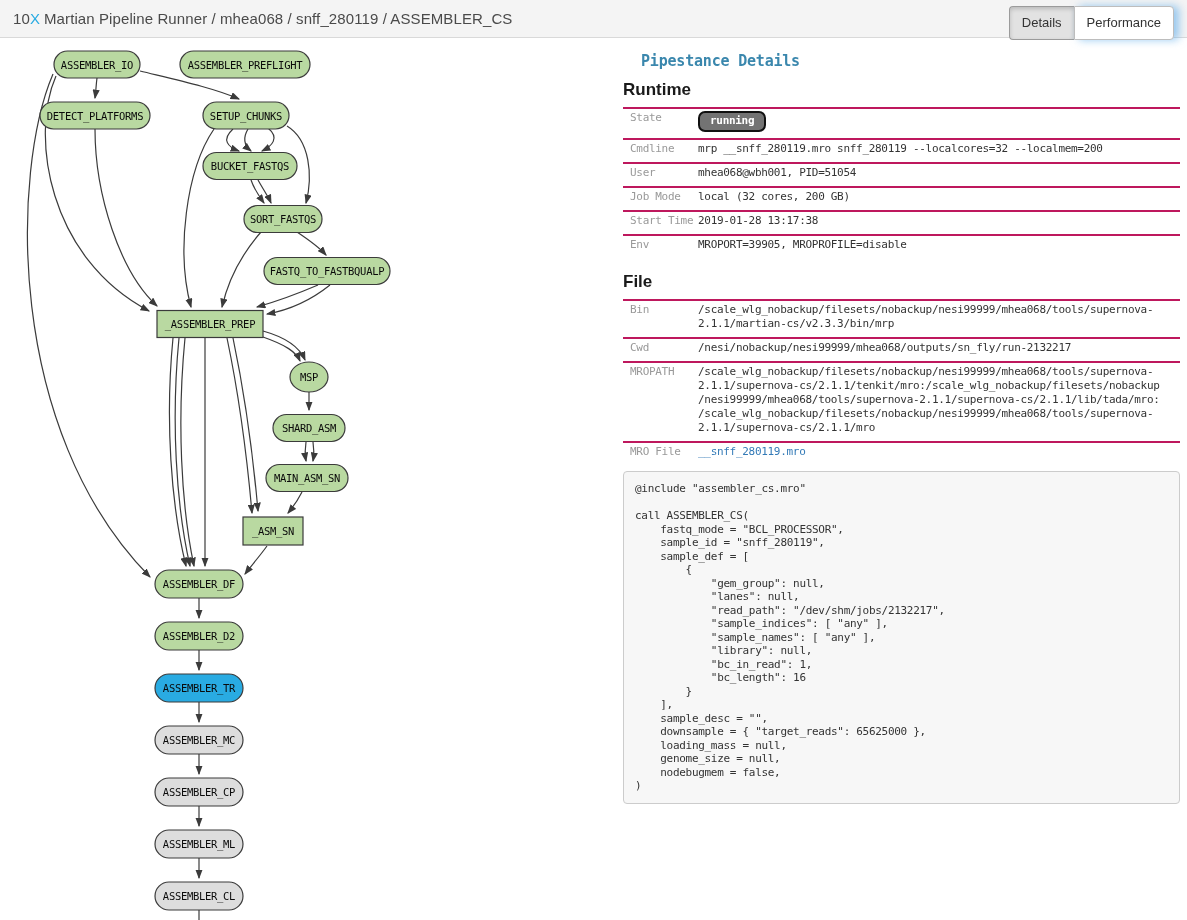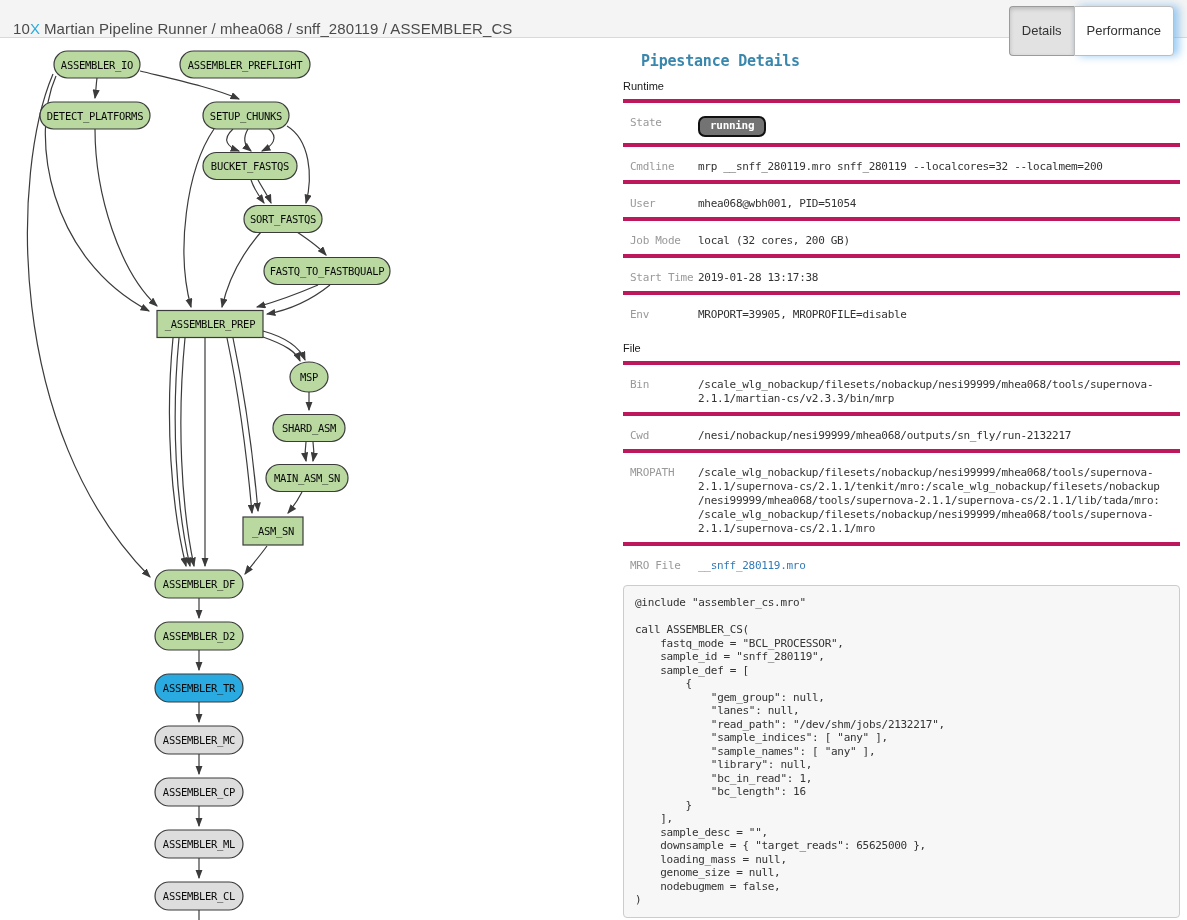--- a/index.html
+++ b/index.html
@@ -1,47 +1,47 @@
 <!DOCTYPE html>
 <html><head>
 <meta charset="utf-8">
 <style>
   *{box-sizing:border-box;margin:0;padding:0}
   html,body{width:1187px;height:920px;overflow:hidden}
   body{background:#fff;font-family:"Liberation Sans",sans-serif;position:relative}
 
   
   #topbar{height:38px;background:#f4f4f4;border-bottom:1px solid #d9d9d9;
-          display:flex;align-items:flex-end;padding:0 13px;position:relative}
+          display:flex;align-items:center;padding:0 13px;position:relative}
   .title{font-size:15px;color:#4a4a4a;letter-spacing:0.1px}
   .logo-x{color:#29abe2}
   .crumb{margin-left:4px}
   #tabs{position:absolute;right:13px;top:6px;display:flex}
   .tab-btn{font-family:"Liberation Sans",sans-serif;font-size:13px;color:#333;
-           padding:16px 12px;background:#fff;border:1px solid #bdbdbd;cursor:pointer;line-height:16px}
+           padding:8px 12px;background:#fff;border:1px solid #bdbdbd;cursor:pointer;line-height:16px}
   .tab-btn.active{background:#e2e2e2;border-color:#9b9b9b;box-shadow:inset 0 2px 4px rgba(0,0,0,.18)}
   .tab-btn:first-child{border-radius:4px 0 0 4px;border-right:none}
   .tab-btn:last-child{border-radius:0 4px 4px 0;box-shadow:5px 0 9px rgba(88,170,235,.6)}
 
   
   #main{display:flex}
   #graph{width:623px;flex:none}
   #graph svg{display:block}
   .edge{fill:none;stroke:#3b3b3b;stroke-width:1.2}
   .nshape{stroke:#3b3b3b;stroke-width:1.2}
   .nlabel{font-family:"DejaVu Sans Mono",monospace;font-size:10.5px;letter-spacing:-0.3px;
           fill:#0a0a0a;text-anchor:middle}
 
   
   #panel{flex:1;padding:12px 7px 0 0}
   #panel-title{font-family:"DejaVu Sans Mono",monospace;font-size:15px;font-weight:bold;
                color:#3a87ad;letter-spacing:-0.2px;margin:2px 18px 10px}
-  .sec-heading{font-size:11px;font-weight:normal;color:#1a1a1a;margin:0 0 7px}
+  .sec-heading{font-size:17px;font-weight:bold;color:#1a1a1a;margin:0 0 7px}
   #paths-sec{margin-top:14px}
-  .trow{display:flex;border-top:4px solid #be185d;padding:13px 0 6px 7px;
+  .trow{display:flex;border-top:2px solid #be185d;padding:2px 0 6px 7px;
         font-family:"DejaVu Sans Mono",monospace;font-size:11px;line-height:14px;letter-spacing:-0.3px}
   .tlabel{width:68px;flex:none;color:#999}
   .tvalue{flex:1;color:#333;overflow-wrap:break-word;min-width:0}
   .badge{display:inline-block;color:#fff;font-weight:bold;border:2px solid #111;
          border-radius:7px;padding:1px 10px 2px;font-size:11px}
   .tlink{color:#337ab7;text-decoration:none;margin-right:12px}
   #mro-code{margin-top:6px;background:#f7f7f7;border:1px solid #ccc;border-radius:4px;
             padding:10px 11px;font-family:"DejaVu Sans Mono",monospace;font-size:11px;
             line-height:13.5px;letter-spacing:-0.3px;color:#333;white-space:pre;overflow:hidden}
 </style>

